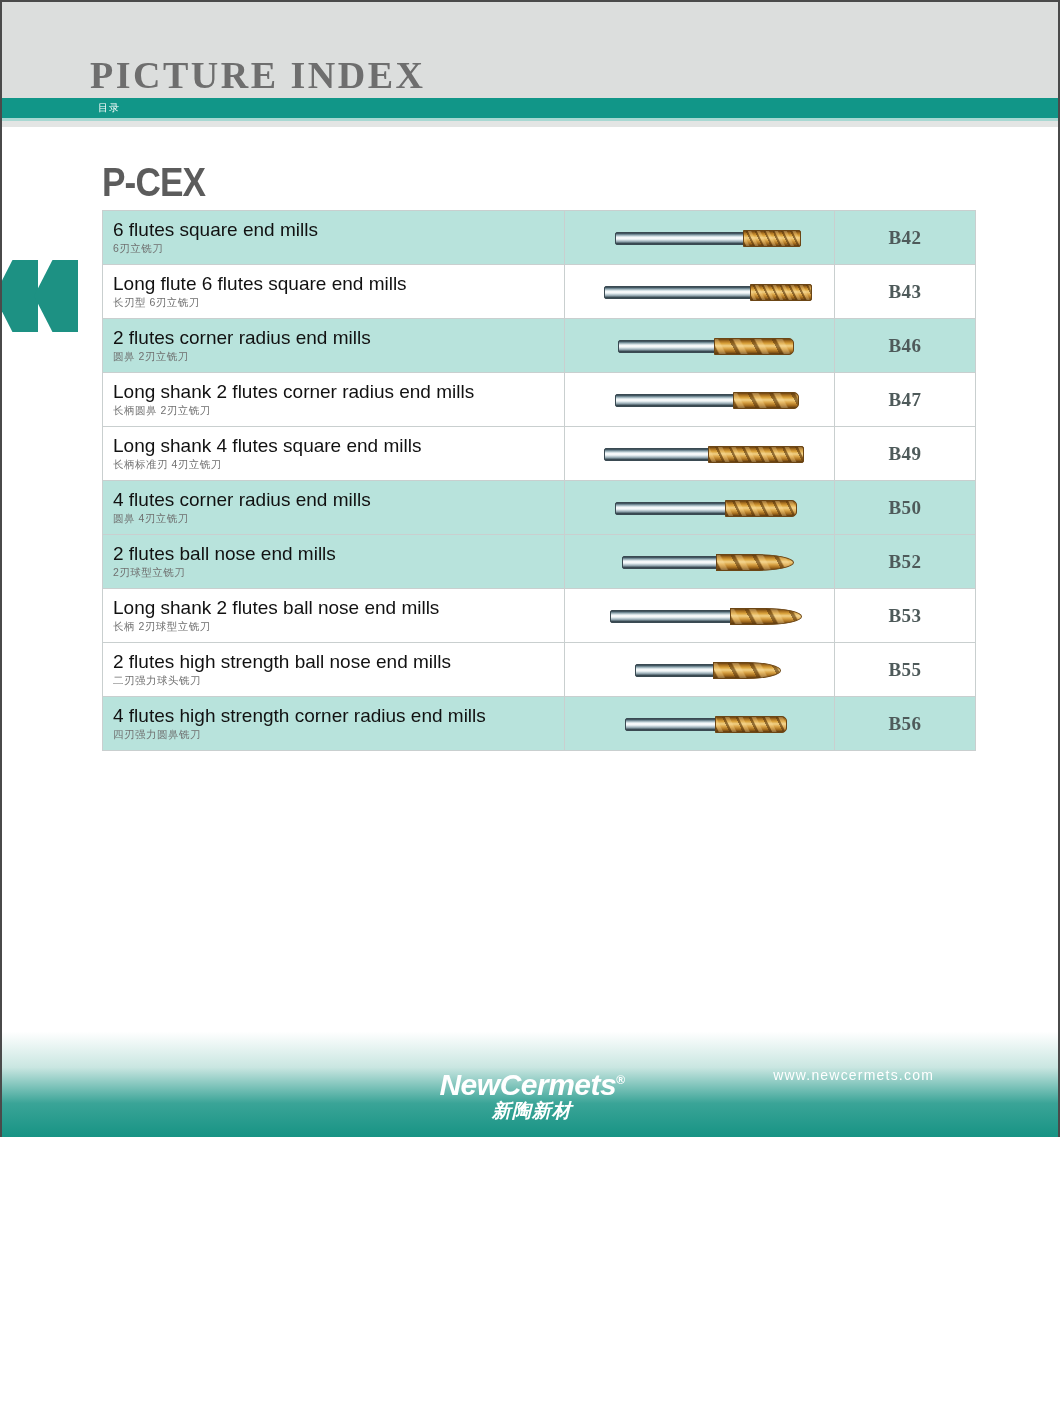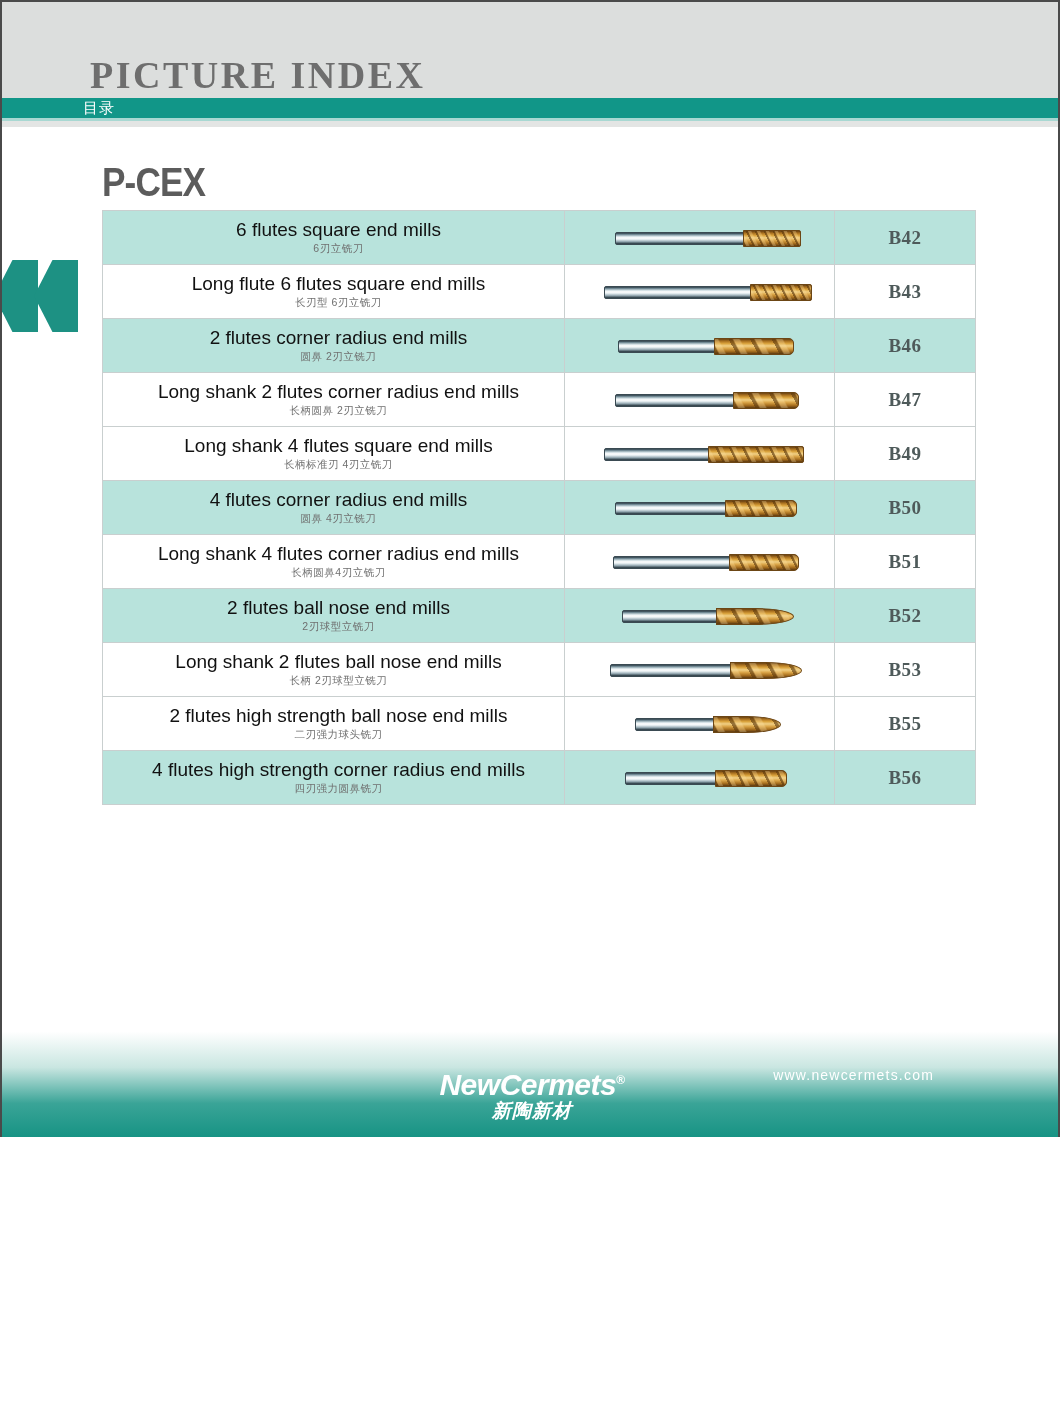--- a/index.html
+++ b/index.html
@@ -51,23 +51,23 @@
   }
   .teal-band-hairline {
     position: absolute;
     left: 0; top: 116px;
     width: 1060px;
     height: 3px;
     background: #a8d8d2;
   }
   .header-sub {
     position: absolute;
-    left: 81px;
+    left: 96px;
     top: 97px;
-    font-size: 15px;
+    font-size: 10px;
     color: #ffffff;
     letter-spacing: 1px;
     line-height: 18px;
     white-space: nowrap;
   }
   .header-grey-tail {
     position: absolute;
     left: 0; top: 119px;
     width: 1060px;
     height: 6px;
@@ -120,21 +120,21 @@
   }
   .index-table tr { height: 54px; }
   .index-table td {
     border: 1px solid #c9cfcf;
     padding: 0;
     vertical-align: middle;
   }
   .index-table tr.tint td { background: #b8e3dc; }
   .index-table tr.plain td { background: #ffffff; }
 
-  td.col-name  { width: 451px; padding-left: 10px; text-align: center; }
+  td.col-name  { width: 451px; padding-left: 10px; }
   td.col-image { width: 269px; }
   td.col-page  { width: 140px; text-align: center; }
 
   .row-name-en {
     font-size: 19px;
     color: #111111;
     line-height: 1.08;
     margin-bottom: 2px;
     white-space: nowrap;
   }
@@ -367,35 +367,20 @@
           <td class="col-image">
             <div class="tool" style="width: 198px;">
               <div class="shank" style="left: 14px; width: 112px;"></div>
               <div class="cutter rad" style="left: 124px; width: 72px;">
                 <div class="flutes"></div>
               </div>
             </div>
           </td>
           <td class="col-page"><span class="page-code">B50</span></td>
         </tr>
-        <tr class="plain">
-          <td class="col-name">
-            <div class="row-name-en">Long shank 4 flutes corner radius end mills</div>
-            <div class="row-name-cn">长柄圆鼻4刃立铣刀</div>
-          </td>
-          <td class="col-image">
-            <div class="tool" style="width: 202px;">
-              <div class="shank" style="left: 14px; width: 118px;"></div>
-              <div class="cutter rad" style="left: 130px; width: 70px;">
-                <div class="flutes"></div>
-              </div>
-            </div>
-          </td>
-          <td class="col-page"><span class="page-code">B51</span></td>
-        </tr>
         <tr class="tint">
           <td class="col-name">
             <div class="row-name-en">2 flutes ball nose end mills</div>
             <div class="row-name-cn">2刃球型立铣刀</div>
           </td>
           <td class="col-image">
             <div class="tool" style="width: 192px;">
               <div class="shank" style="left: 18px; width: 96px;"></div>
               <div class="cutter ball" style="left: 112px; width: 78px;">
                 <div class="flutes wide"></div>

